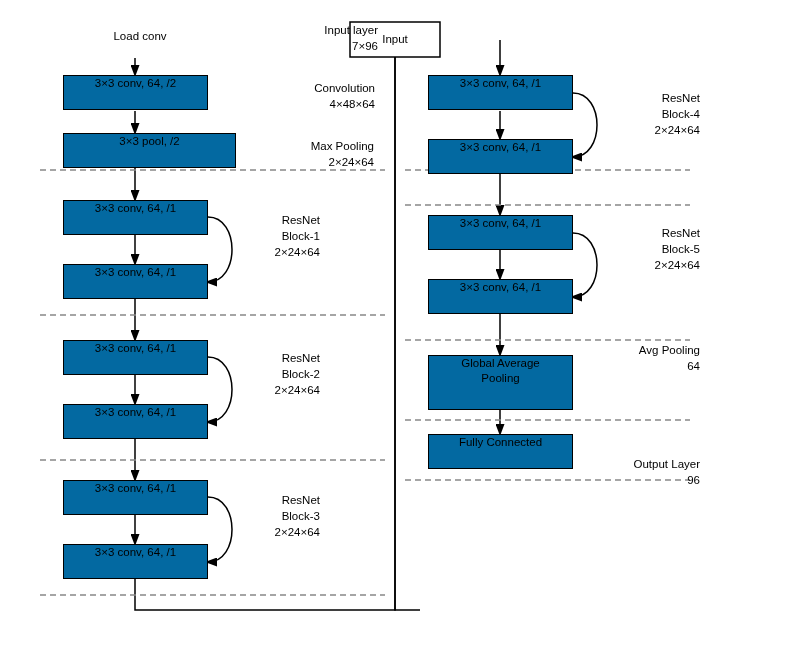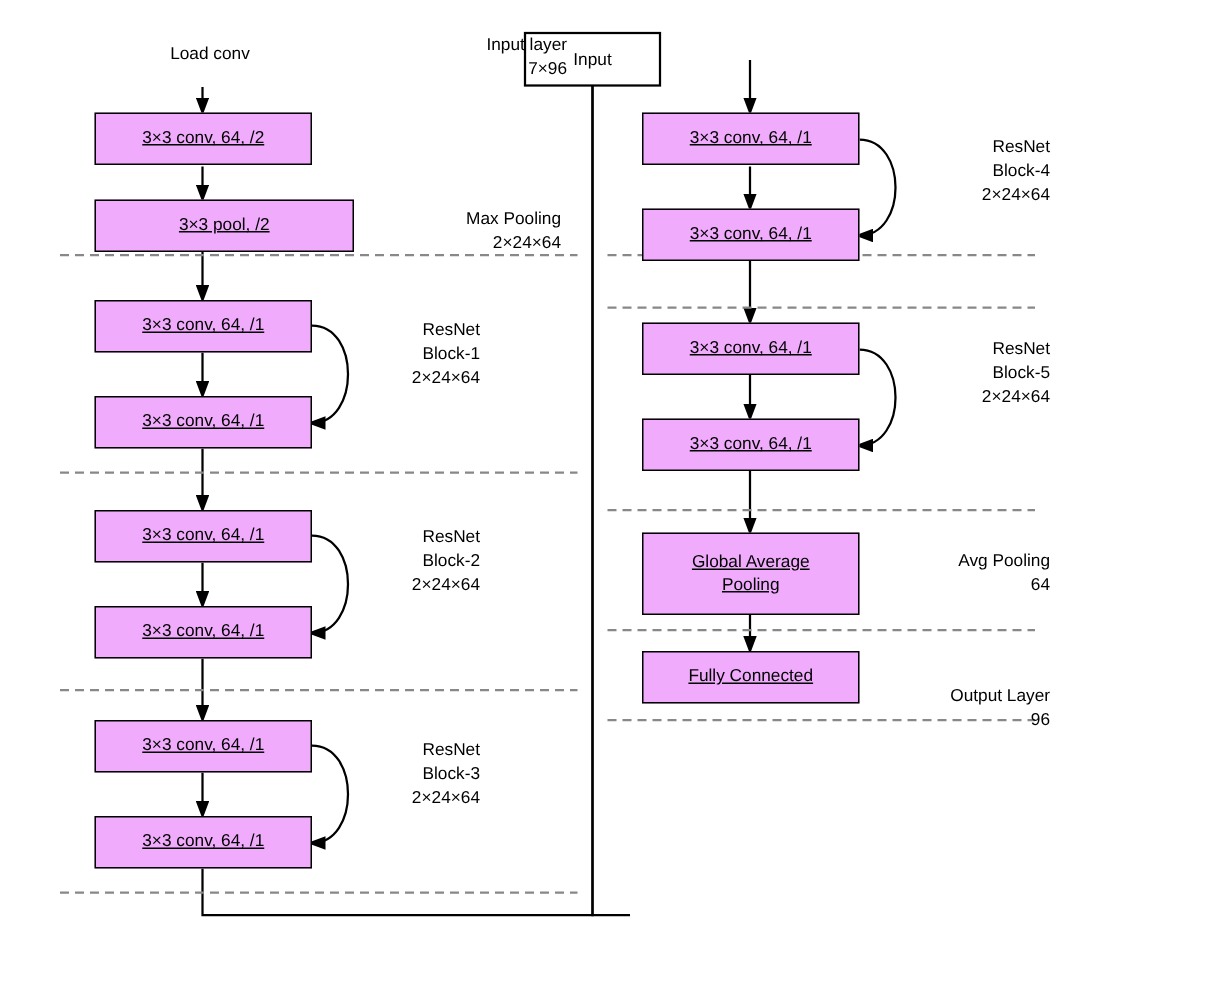--- a/index.html
+++ b/index.html
@@ -15,28 +15,26 @@
 
     .diagram {
       position: relative;
       width: 807px;
       height: 659px;
     }
 
     .node {
       position: absolute;
       border: 1.5px solid #000;
-      background: #f0abfc;
+      background: #0369a1;
       display: flex;
-      align-items: center;
       justify-content: center;
       text-align: center;
       font-size: 11.5px;
       line-height: 1.3;
-      text-decoration: underline;
     }
 
     .label {
       position: absolute;
       font-size: 11.5px;
       text-align: right;
       line-height: 1.4;
     }
 
     svg.arrows {
@@ -178,20 +176,23 @@
   </div>
 
   <div class="node" style="left:428px; top:355px; width:145px; height:55px; line-height:1.3;">
     <span>Global Average<br>Pooling</span>
   </div>
 
   <div class="label" style="left:278px; top:22px; width:100px;">
     <span>Input layer<br>7×96</span>
   </div>
 
+  <div class="label" style="left:265px; top:80px; width:110px;">
+    <span>Convolution<br>4×48×64</span>
+  </div>
 
   <div class="label" style="left:264px; top:138px; width:110px;">
     <span>Max Pooling<br>2×24×64</span>
   </div>
 
   <div class="label" style="left:230px; top:212px; width:90px;">
     <span>ResNet<br>Block-1<br>2×24×64</span>
   </div>
 
   <div class="label" style="left:230px; top:350px; width:90px;">
@@ -203,21 +204,21 @@
   </div>
 
   <div class="label" style="left:600px; top:90px; width:100px;">
     <span>ResNet<br>Block-4<br>2×24×64</span>
   </div>
 
   <div class="label" style="left:600px; top:225px; width:100px;">
     <span>ResNet<br>Block-5<br>2×24×64</span>
   </div>
 
-  <div class="label" style="left:600px; top:366px; width:100px;">
+  <div class="label" style="left:600px; top:342px; width:100px;">
     <span>Avg Pooling<br>64</span>
   </div>
 
   <div class="label" style="left:600px; top:456px; width:100px;">
     <span>Output Layer<br>96</span>
   </div>
 
 </div>
 
 </body></html>

